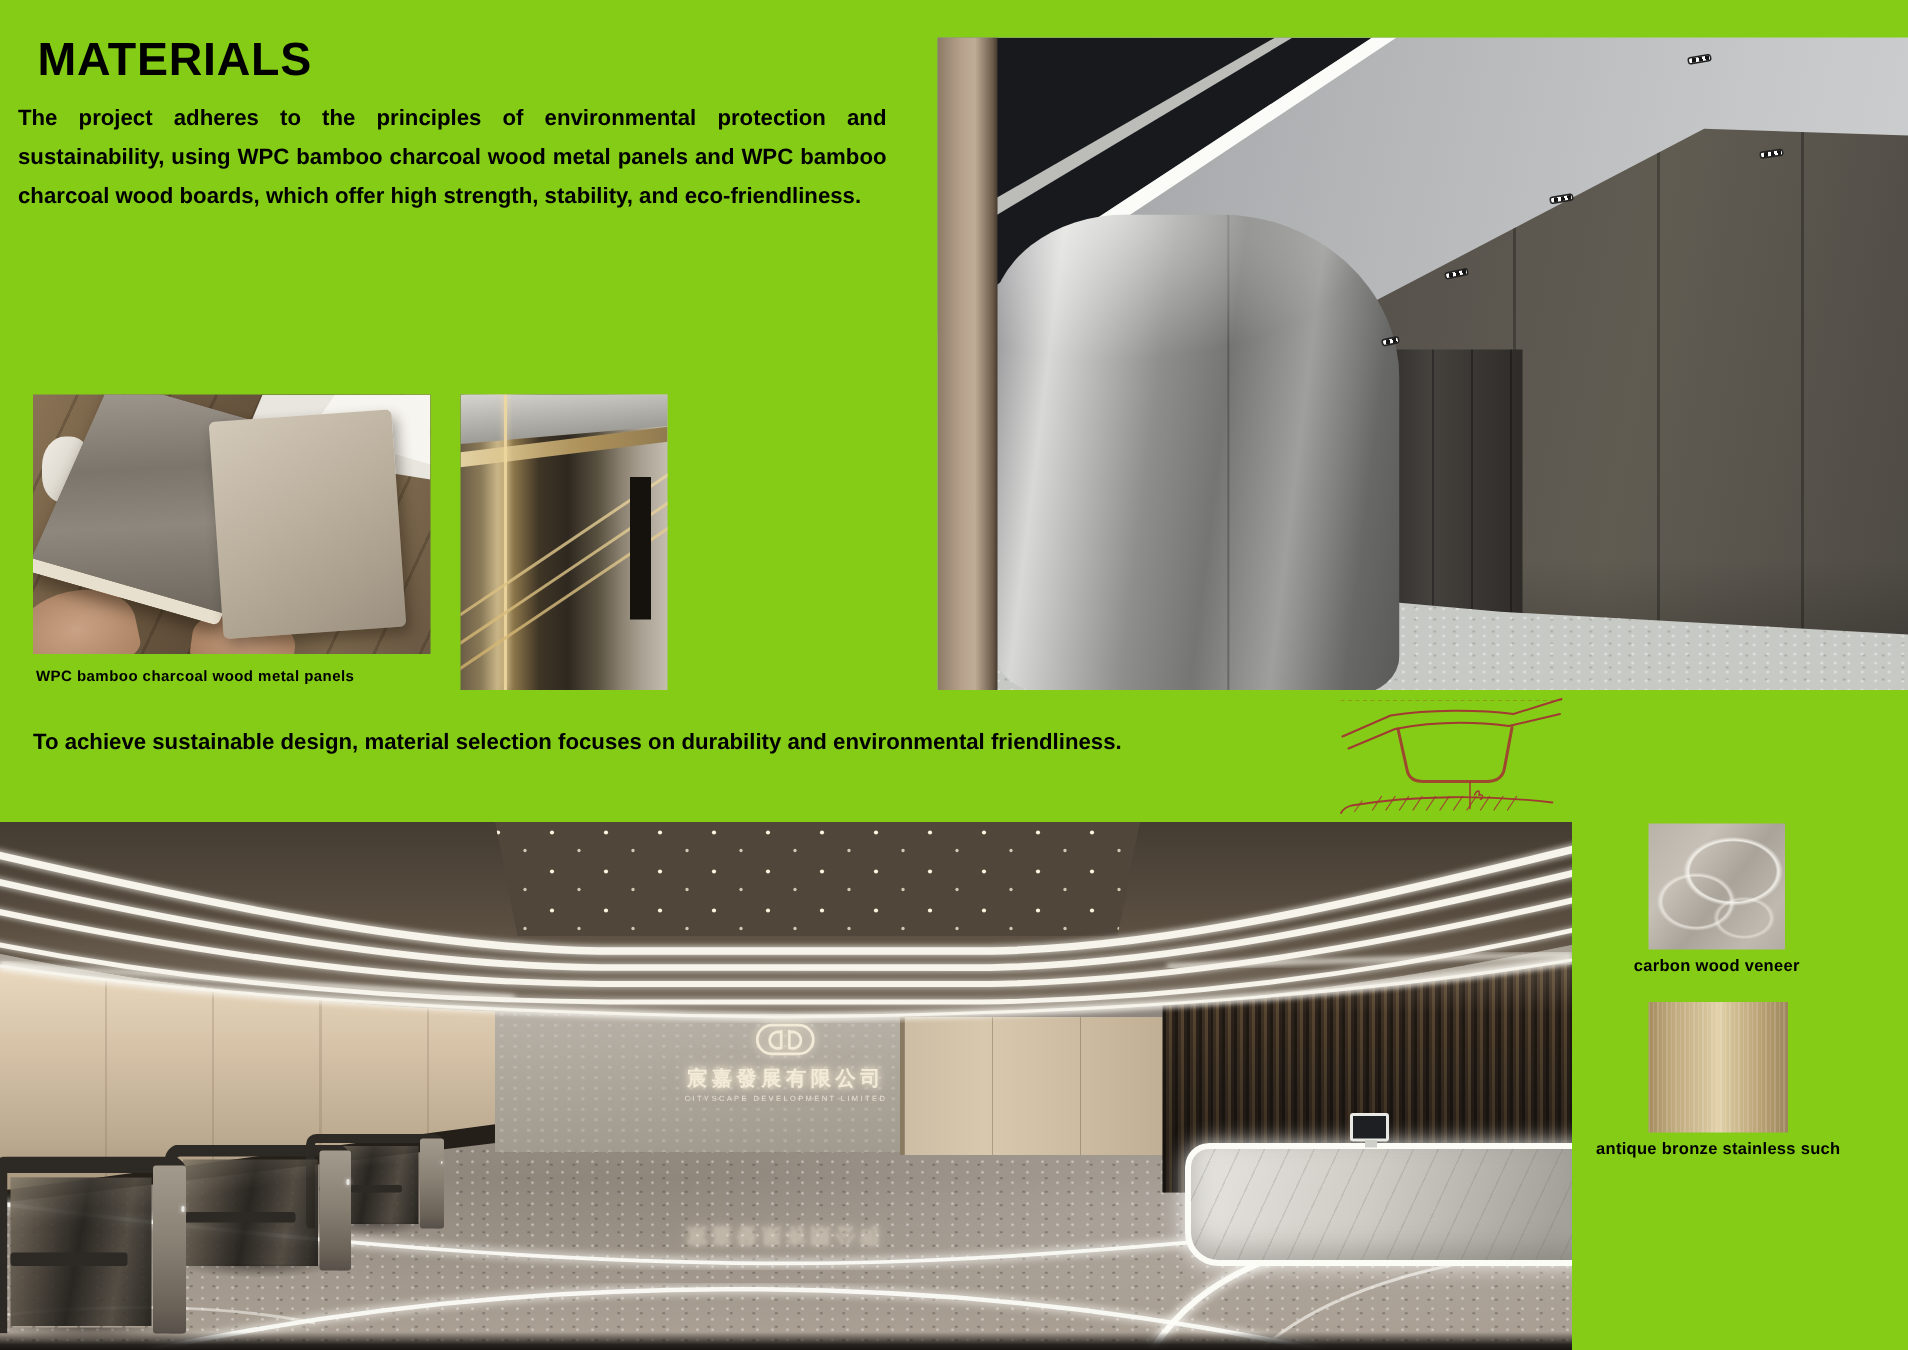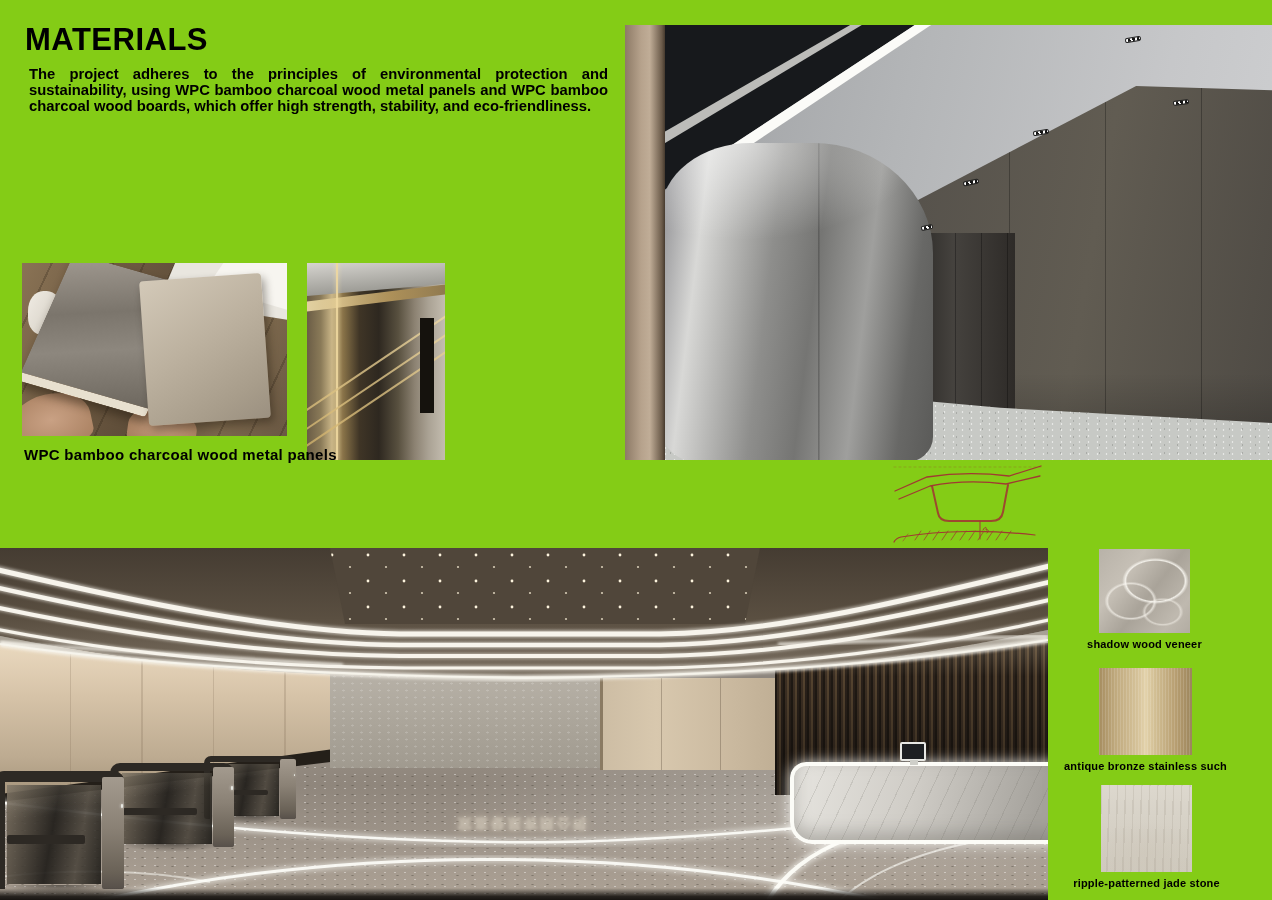--- a/index.html
+++ b/index.html
@@ -2,23 +2,23 @@
 <html><head>
 <meta charset="utf-8">
 <style>
   * { box-sizing: border-box; margin: 0; padding: 0; }
   body { background:#e8e8e8; font-family:"Liberation Sans", sans-serif; }
   .page { position:relative; width:1272px; height:900px; background:#84cc16; overflow:hidden; margin:0 auto; }
   .abs { position:absolute; }
 
   
   .title { left:25px; top:22px; font-size:31px; font-weight:bold; letter-spacing:.5px; color:#000; }
-  .intro-bold { left:29px; top:66px; width:579px; font-size:14.8px; line-height:16px; font-weight:bold; text-align:justify; color:#000; }
+  .intro-bold { left:12px; top:66px; width:579px; font-size:14.8px; line-height:26px; font-weight:bold; text-align:justify; color:#000; }
   .intro-reg  { left:22px; top:158px; width:579px; font-size:14.8px; line-height:18.7px; text-align:justify; color:#0a0a0a; }
-  .samples-caption { left:24px; top:446px; font-size:15px; font-weight:bold; letter-spacing:.3px; color:#000; }
+  .samples-caption { left:24px; top:446px; font-size:10px; font-weight:bold; letter-spacing:.3px; color:#000; }
   .mid-bold { left:22px; top:487px; width:836px; font-size:14.8px; font-weight:bold; color:#000; }
   .mid-reg  { left:22px; top:506px; width:836px; font-size:14.8px; line-height:18.8px; text-align:justify; color:#0a0a0a; }
 
   
   .sp1 { left:22px; top:263px; width:265px; height:173px; overflow:hidden;
          background:linear-gradient(115deg,#8a7355 0%,#6e5a42 30%,#5d4c38 55%,#7b674c 80%,#6a5843 100%); }
   .sp1-plank { position:absolute; inset:0;
          background:repeating-linear-gradient(115deg, transparent 0 26px, rgba(40,30,18,.25) 26px 28px); }
   .sp1-cup { position:absolute; left:6px; top:28px; width:34px; height:44px; background:linear-gradient(120deg,#f0ece4,#cfc9bd); border-radius:45% 45% 40% 40%; }
   .sp1-cup-handle { position:absolute; left:30px; top:40px; width:16px; height:12px; border:4px solid #44403a; border-radius:50%; }
@@ -200,20 +200,21 @@
     <div class="tp-vshadow"></div>
     <div class="tp-volume"></div>
     <div class="tp-pillar"></div>
     <div class="tp-light" style="left:500px; top:12px; transform:rotate(-10deg);"></div>
     <div class="tp-light" style="left:548px; top:75px; transform:rotate(-8deg);"></div>
     <div class="tp-light" style="left:408px; top:105px; transform:rotate(-10deg);"></div>
     <div class="tp-light" style="left:338px; top:155px; transform:rotate(-12deg);"></div>
     <div class="tp-light" style="left:296px; top:200px; transform:rotate(-12deg); width:12px;"></div>
   </div>
 
+  <p class="abs mid-bold">To achieve sustainable design, material selection focuses on durability and environmental friendliness.</p>
 
   <svg class="abs sketch" viewBox="0 0 150 84">
     <g stroke="#a03a32" fill="none" stroke-linecap="round">
       <path d="M1,3 H149" stroke-width=".8" stroke-dasharray="2 3" opacity=".35"></path>
       <path d="M2,27 L34,13 C60,9 92,9 116,12 L148,2" stroke-width="1.3"></path>
       <path d="M6,35 L37,22 C62,17 90,17 113,20 L147,12" stroke-width="1.3"></path>
       <path d="M39,22 L45,49 C46,55 50,57 56,57 L98,57 C105,57 109,54 110,48 L115,21" stroke-width="2" opacity=".9"></path>
       <path d="M87,57 L87,75" stroke-width="1"></path>
       <path d="M90,66 c2,-4 4,-3 3,0 c3,-1 3,2 1,3" stroke-width="1"></path>
       <path d="M8,73 C50,66 100,66 142,71 M8,73 C4,74 2,76 1,78" stroke-width="1.2"></path>
@@ -280,20 +281,30 @@
         <path d="M-20,252 C240,286 420,296 560,294 C720,291 880,272 1060,252" stroke-width="2.5" opacity=".9"></path>
         <path d="M100,352 C340,300 620,296 880,352" stroke-width="7" opacity=".5" filter="url(#fblur)"></path>
         <path d="M100,352 C340,300 620,296 880,352" stroke-width="3" opacity=".9"></path>
         <path d="M768,352 C800,302 862,268 1048,256" stroke-width="9" opacity=".55" filter="url(#fblur)"></path>
         <path d="M768,352 C800,302 862,268 1048,256" stroke-width="4" opacity=".95"></path>
         <path d="M840,352 C880,316 950,292 1048,284" stroke-width="2" opacity=".6"></path>
         <path d="M-10,330 C70,320 150,322 210,334" stroke-width="2" opacity=".5"></path>
       </g>
     </svg>
 
+    <div class="abs lb-logo">
+      <svg class="logo-glyph" viewBox="0 0 44 24">
+        <rect x="1.5" y="1.5" width="41" height="21" rx="10.5"></rect>
+        <path d="M19 7 a6 6 0 1 0 0 11"></path>
+        <path d="M25 7 a6 6 0 1 1 0 11"></path>
+        <path d="M19 5 v14 M25 5 v14"></path>
+      </svg>
+      <div class="logo-cn">宸嘉發展有限公司</div>
+      <div class="logo-en">CITYSCAPE DEVELOPMENT LIMITED</div>
+    </div>
     <div class="abs lb-logo-ref">
       <div class="logo-cn">宸嘉發展有限公司</div>
     </div>
 
     <div class="lb-desk"></div>
     <div class="lb-monitor"></div>
     <div class="lb-monitor-stand"></div>
 
     <div class="gate g3">
       <div class="g-shadow"></div>
@@ -322,24 +333,20 @@
       <div class="g-pillar">
           <div class="g-chip"></div>
         </div>
     </div>
 
     <div class="lb-vignette"></div>
   </div>
 
   <div class="sw sw1">
     <div class="sw-img"></div>
-    <div class="sw-label">shadow wood veneer</div>
+    <div class="sw-label">carbon wood veneer</div>
   </div>
   <div class="sw sw2">
     <div class="sw-img"></div>
     <div class="sw-label">antique bronze stainless such</div>
   </div>
-  <div class="sw sw3">
-    <div class="sw-img"></div>
-    <div class="sw-label">ripple-patterned jade stone</div>
-  </div>
 
 </div>
 
 </body></html>

